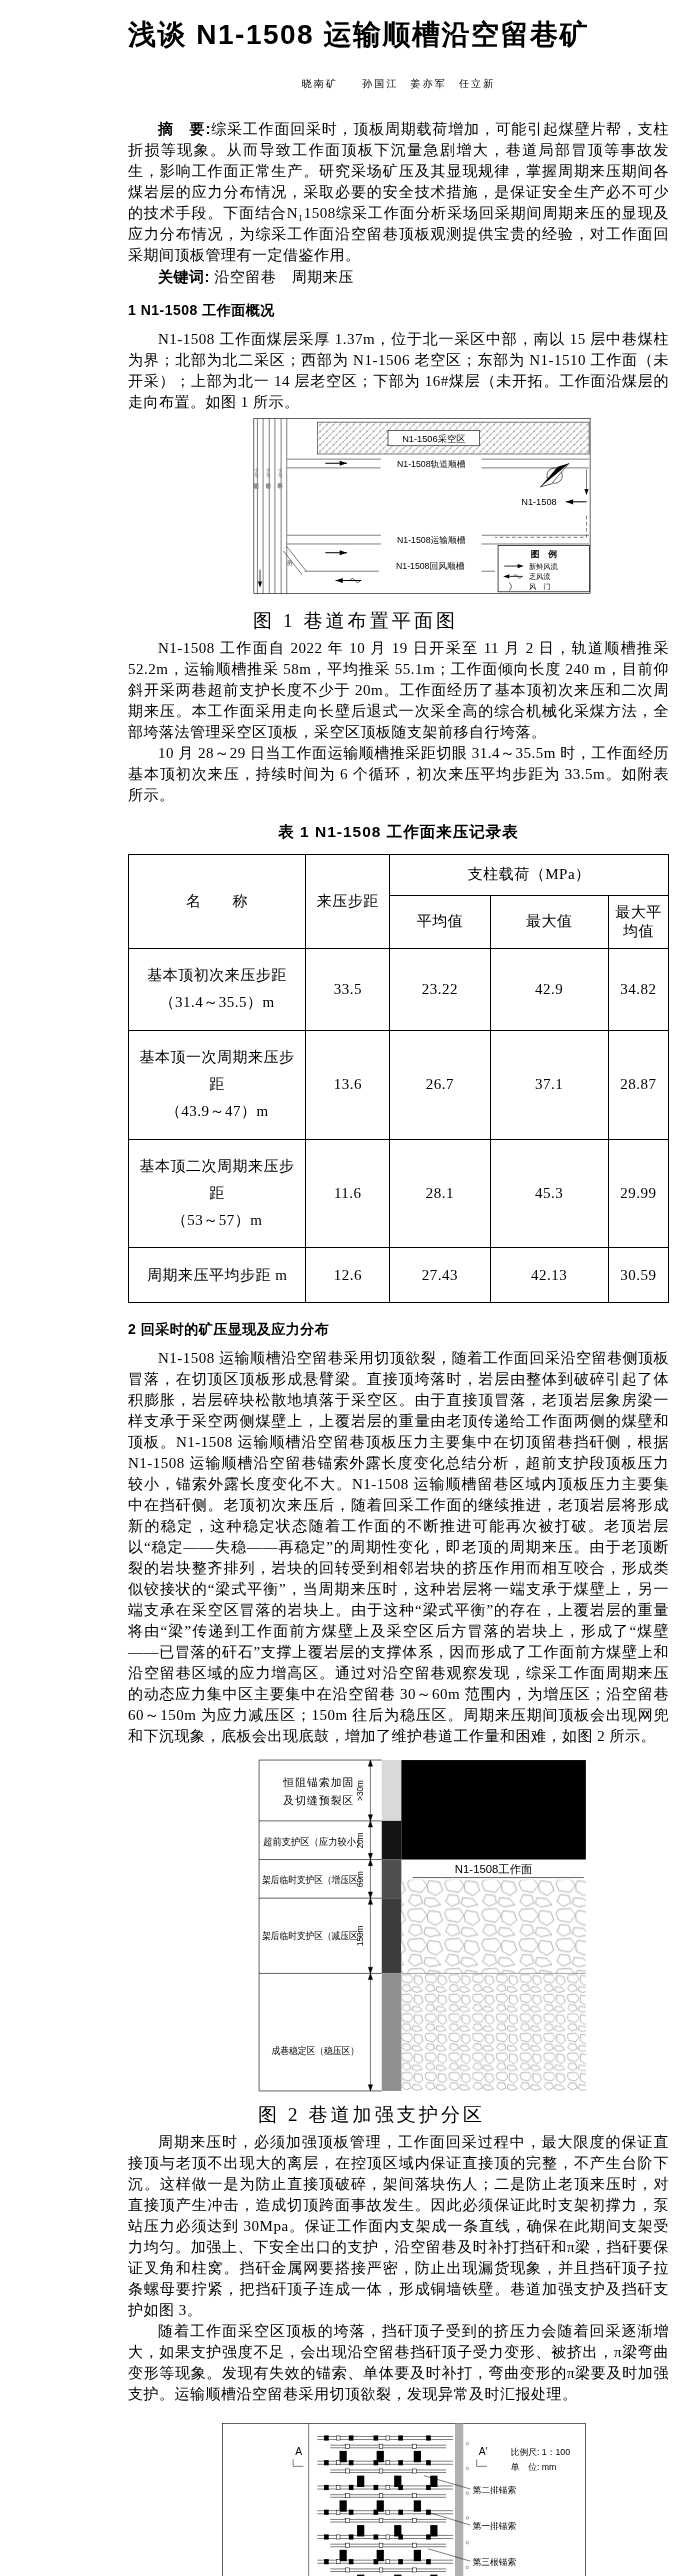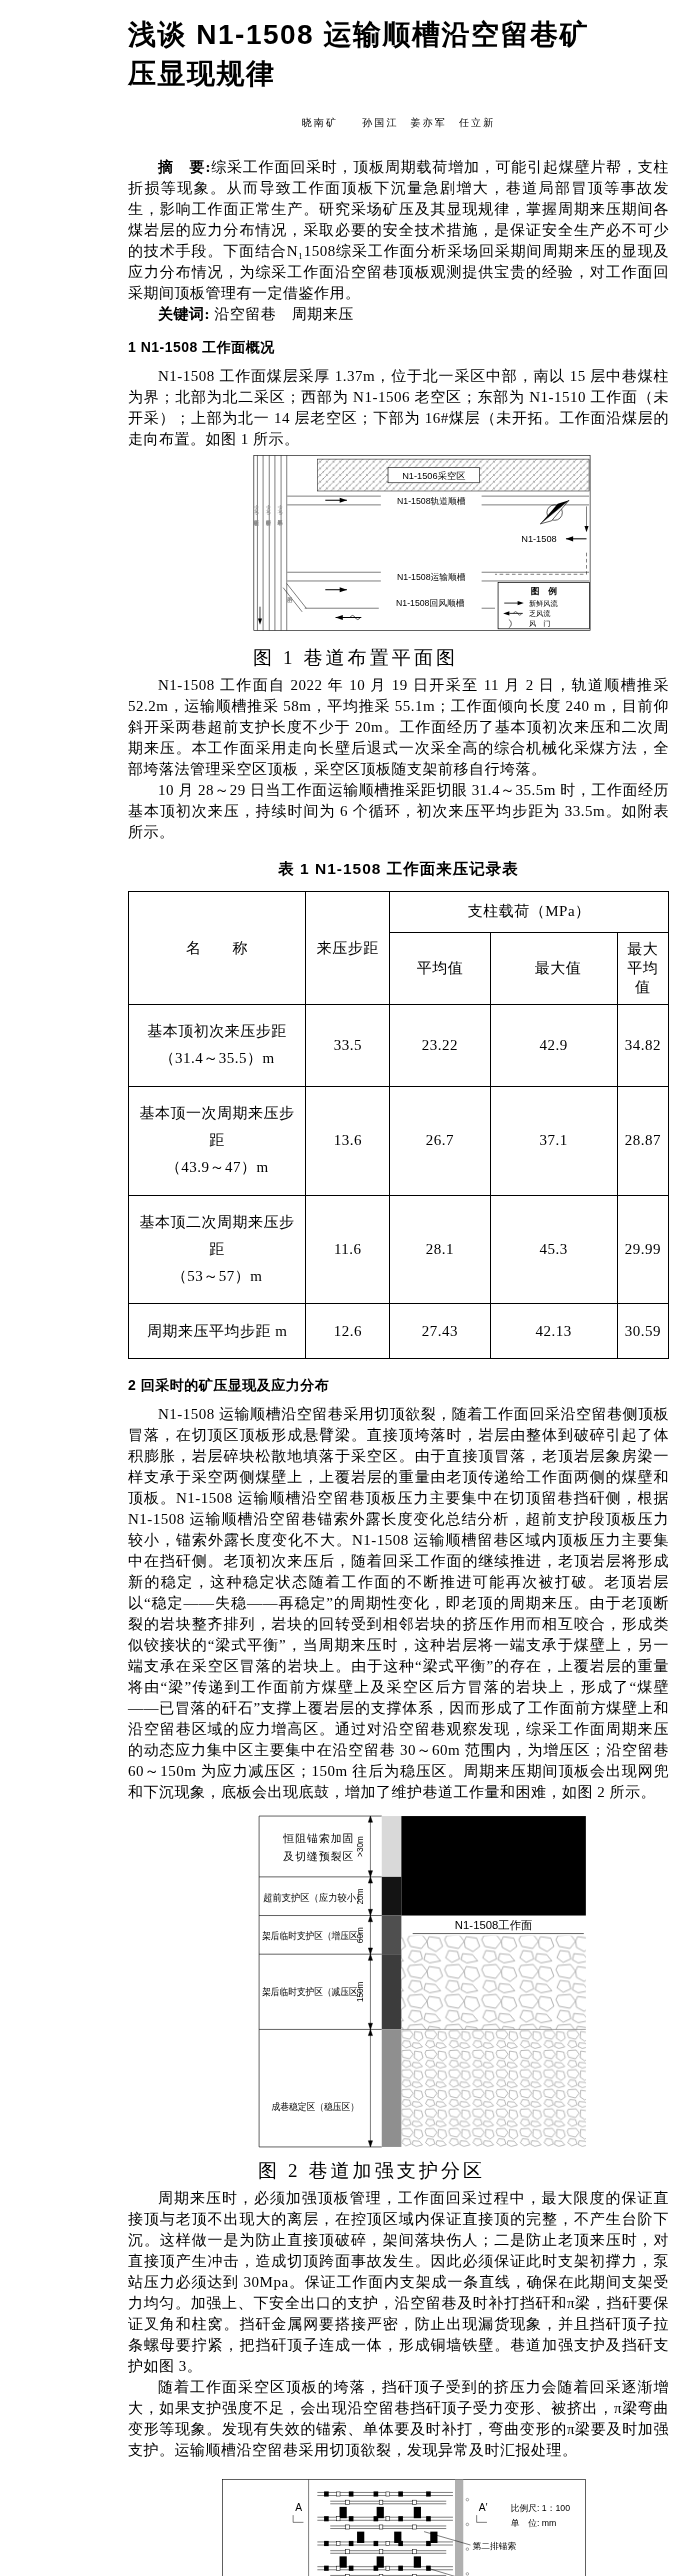--- a/index.html
+++ b/index.html
@@ -14,21 +14,21 @@
     letter-spacing:1.5px;margin-top:7.2px;
   }
   .authors{
     text-align:center;font-size:10px;margin-top:23px;letter-spacing:2.1px;
   }
   p.body-p{
     font-size:15px;line-height:21px;letter-spacing:0.5px;text-align:justify;
     text-indent:30px;margin:0;
   }
   .abstract-wrap{margin-top:27px;}
-  .inline-label{font-family:Liberation Serif, serif;font-weight:bold;}
+  .inline-label{font-family:Liberation Sans, sans-serif;font-weight:bold;}
   .keywords-p{margin-top:1px;}
   h2.sec-h{
     font-family:"Liberation Sans","DejaVu Sans",sans-serif;font-weight:bold;
     font-size:14px;line-height:25px;margin:9.3px 0 6.2px 0;letter-spacing:0.5px;
   }
   .fig-wrap{position:relative;}
   .fig-cap{
     text-align:left;font-size:19px;letter-spacing:3.1px;margin:7.2px 0 4.1px 0;
     font-family:"Liberation Serif","DejaVu Serif",serif;
   }
@@ -51,21 +51,20 @@
   .vtext{writing-mode:vertical-rl;text-orientation:upright;}
   .sp-after-fig{margin-top:3.1px;}
 </style>
 </head>
 <body>
 
 <div class="content">
 
   <div class="doc-title">
     <div>浅谈 N1-1508 运输顺槽沿空留巷矿</div>
-    <div>压显现规律</div>
   </div>
 
   <div class="authors">晓南矿　　孙国江　姜亦军　任立新</div>
 
   <div class="abstract-wrap">
     <p class="body-p"><span class="inline-label">摘　要:</span><span>综采工作面回采时，顶板周期载荷增加，可能引起煤壁片帮，支柱折损等现象。从而导致工作面顶板下沉量急剧增大，巷道局部冒顶等事故发生，影响工作面正常生产。研究采场矿压及其显现规律，掌握周期来压期间各煤岩层的应力分布情况，采取必要的安全技术措施，是保证安全生产必不可少的技术手段。下面结合N₁1508综采工作面分析采场回采期间周期来压的显现及应力分布情况，为综采工作面沿空留巷顶板观测提供宝贵的经验，对工作面回采期间顶板管理有一定借鉴作用。</span></p>
     <p class="body-p keywords-p"><span class="inline-label">关键词:</span> <span>沿空留巷　周期来压</span></p>
   </div>
 
   <h2 class="sec-h">1 N1-1508 工作面概况</h2>
@@ -167,21 +166,21 @@
   <div class="tab-cap">表 1 N1-1508 工作面来压记录表</div>
   <table class="press">
     <tbody>
         <tr>
       <th class="h1" rowspan="2" style="width:170px;">名　　称</th>
       <th class="h1" rowspan="2" style="width:77px;">来压步距</th>
       <th class="h1" colspan="3">支柱载荷（MPa）</th>
     </tr>
     <tr>
       <th class="h2" style="width:93px;">平均值</th>
-      <th class="h2" style="width:111px;padding-left:12px;">最大值</th>
+      <th class="h2" style="width:111px;">最大值</th>
       <th class="h2">最大平均值</th>
     </tr>
     <tr>
       <td class="tname">
             <div>基本顶初次来压步距</div>
             <div>（31.4～35.5）m</div>
           </td>
       <td>33.5</td>
       <td>23.22</td>
       <td>42.9</td>

